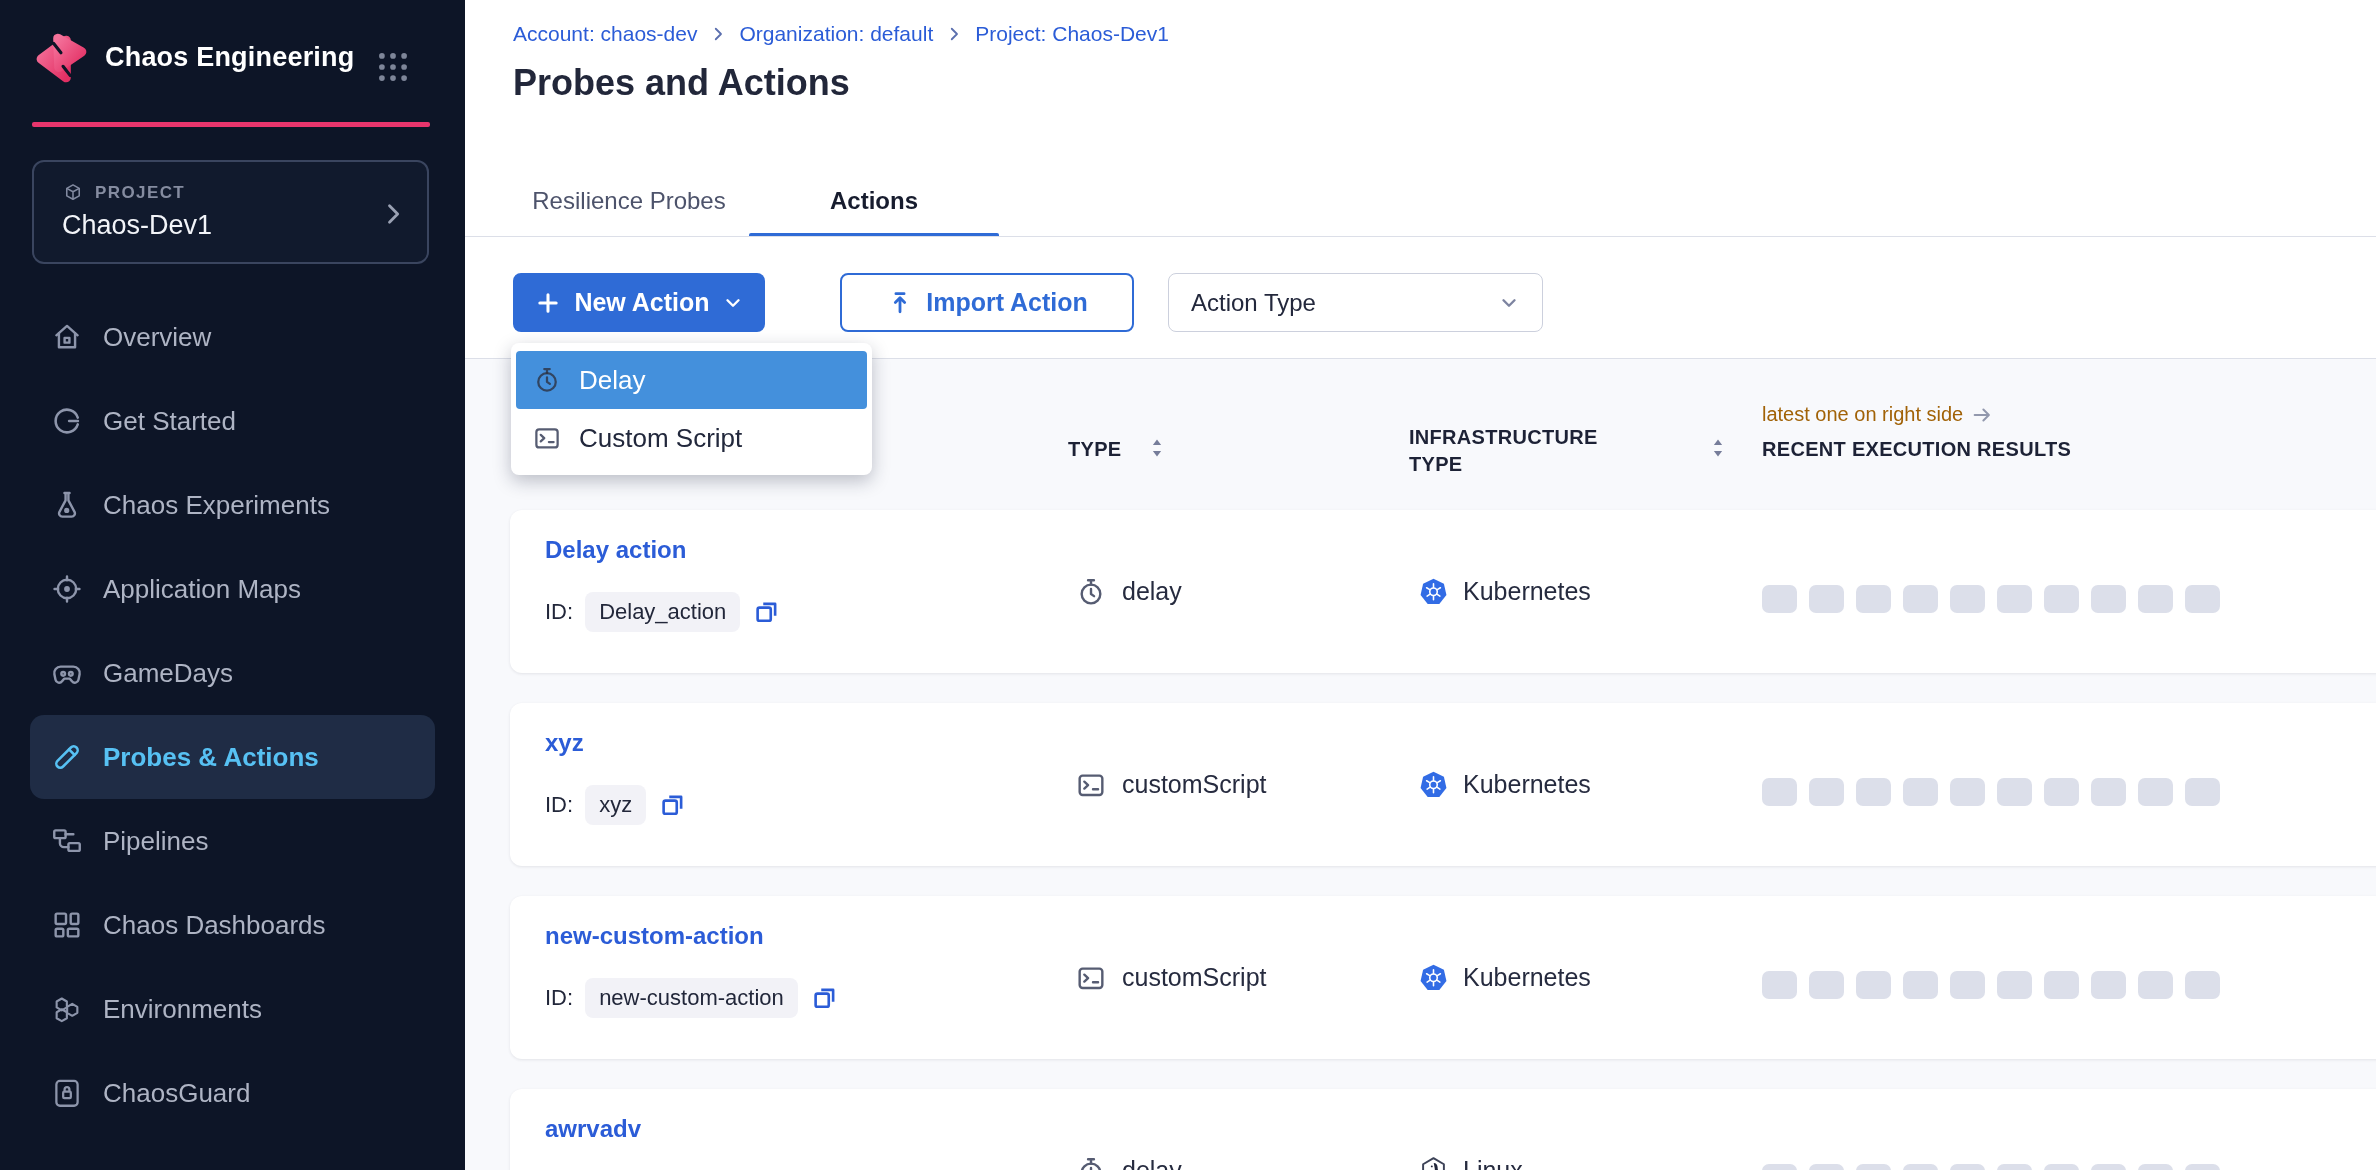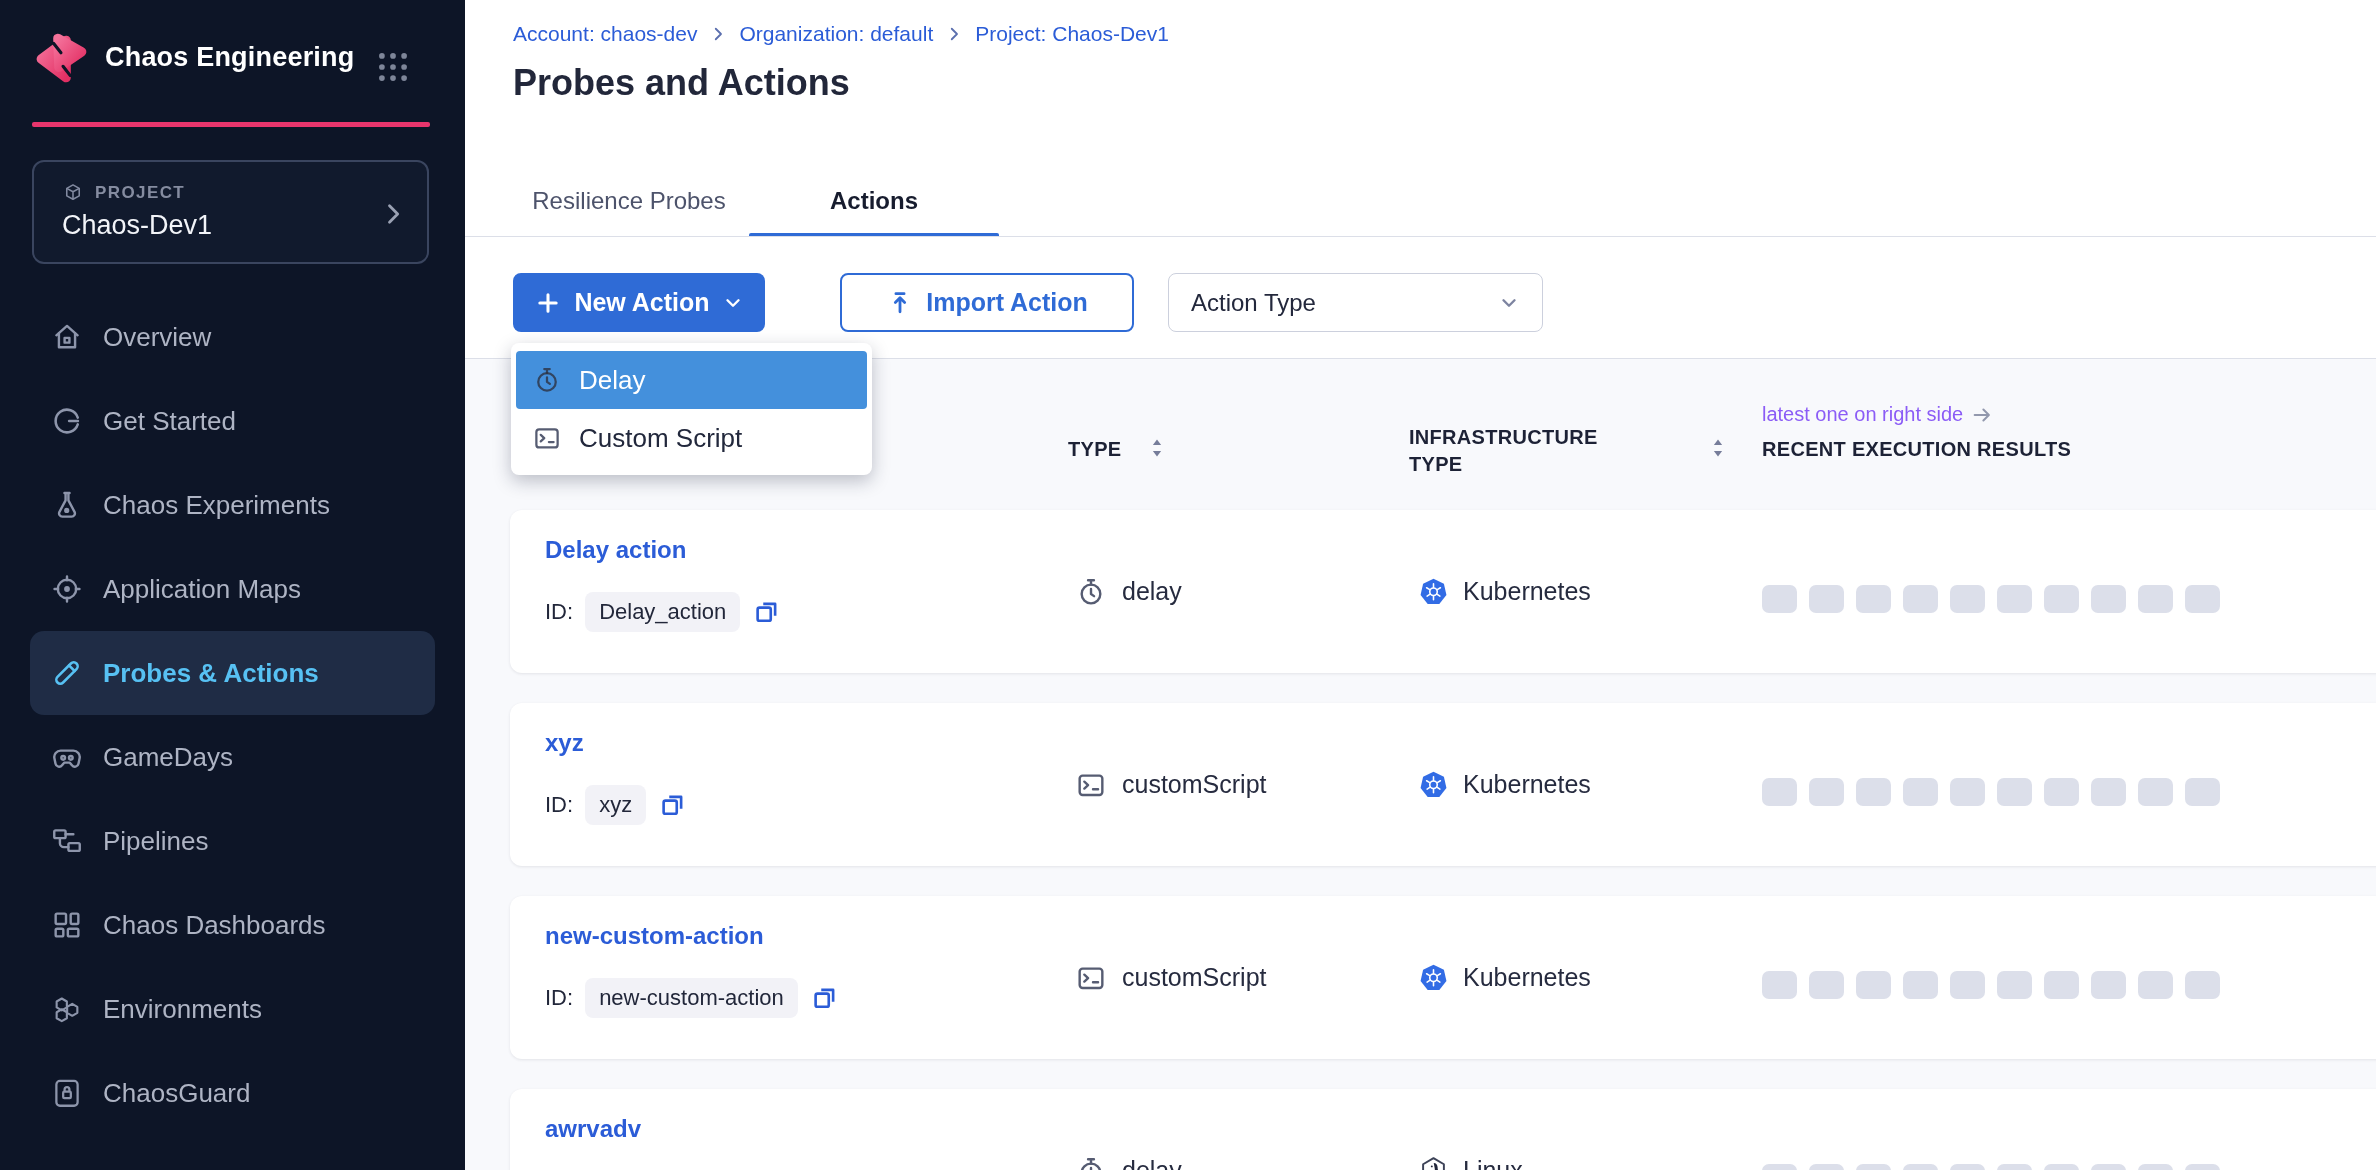--- a/index.html
+++ b/index.html
@@ -64,21 +64,21 @@
   .bicon.small{width:22px;height:22px;}
   .select .bicon{color:#7d84a0;}
 
   
   .table-area{position:absolute;left:0;right:0;top:359px;bottom:0;background:var(--gray-bg);overflow:hidden;}
   .thead{position:relative;height:151px;font-size:20px;font-weight:700;color:#1d2236;letter-spacing:.3px;}
   .th-type{position:absolute;left:603px;top:79px;}
   .th-sort1{position:absolute;left:679px;top:76px;width:26px;height:26px;color:#767d9a;cursor:pointer;}
   .th-infra{position:absolute;left:944px;top:65px;width:232px;line-height:27px;}
   .th-sort2{position:absolute;left:1240px;top:76px;width:26px;height:26px;color:#767d9a;cursor:pointer;}
-  .th-note{position:absolute;left:1297px;top:44px;font-size:20px;font-weight:400;color:#8b5cf6;
+  .th-note{position:absolute;left:1297px;top:44px;font-size:20px;font-weight:400;color:#a16207;
     display:flex;align-items:center;gap:8px;letter-spacing:0;}
   .th-note .bicon{width:22px;height:22px;color:#9298ad;}
   .th-results{position:absolute;left:1297px;top:79px;}
 
   .rows{position:absolute;left:0;right:0;top:151px;}
   .card{position:relative;height:163px;margin:0 -24px 30px 45px;background:#fff;border-radius:12px;
     box-shadow:0 1px 3px rgba(40,41,61,.10);}
   .row-name{position:absolute;left:35px;top:26px;font-size:24px;font-weight:700;color:var(--link);cursor:pointer;}
   .id-line{position:absolute;left:35px;top:82px;display:flex;align-items:center;gap:12px;}
   .id-label{font-size:22px;color:var(--ink);}
@@ -305,31 +305,31 @@
             <use href="#i-flask"></use>
           </svg>
         <span class="nlabel">Chaos Experiments</span>
       </div>
         <div class="nav-item">
         <svg class="nicon">
             <use href="#i-target"></use>
           </svg>
         <span class="nlabel">Application Maps</span>
       </div>
+        <div class="nav-item">
+        <svg class="nicon">
+            <use href="#i-gamepad"></use>
+          </svg>
+        <span class="nlabel">GameDays</span>
+      </div>
         <div class="nav-item active">
         <svg class="nicon">
             <use href="#i-probe"></use>
           </svg>
         <span class="nlabel">Probes &amp; Actions</span>
-      </div>
-        <div class="nav-item">
-        <svg class="nicon">
-            <use href="#i-gamepad"></use>
-          </svg>
-        <span class="nlabel">GameDays</span>
       </div>
         <div class="nav-item">
         <svg class="nicon">
             <use href="#i-pipeline"></use>
           </svg>
         <span class="nlabel">Pipelines</span>
       </div>
         <div class="nav-item">
         <svg class="nicon">
             <use href="#i-dashboard"></use>

